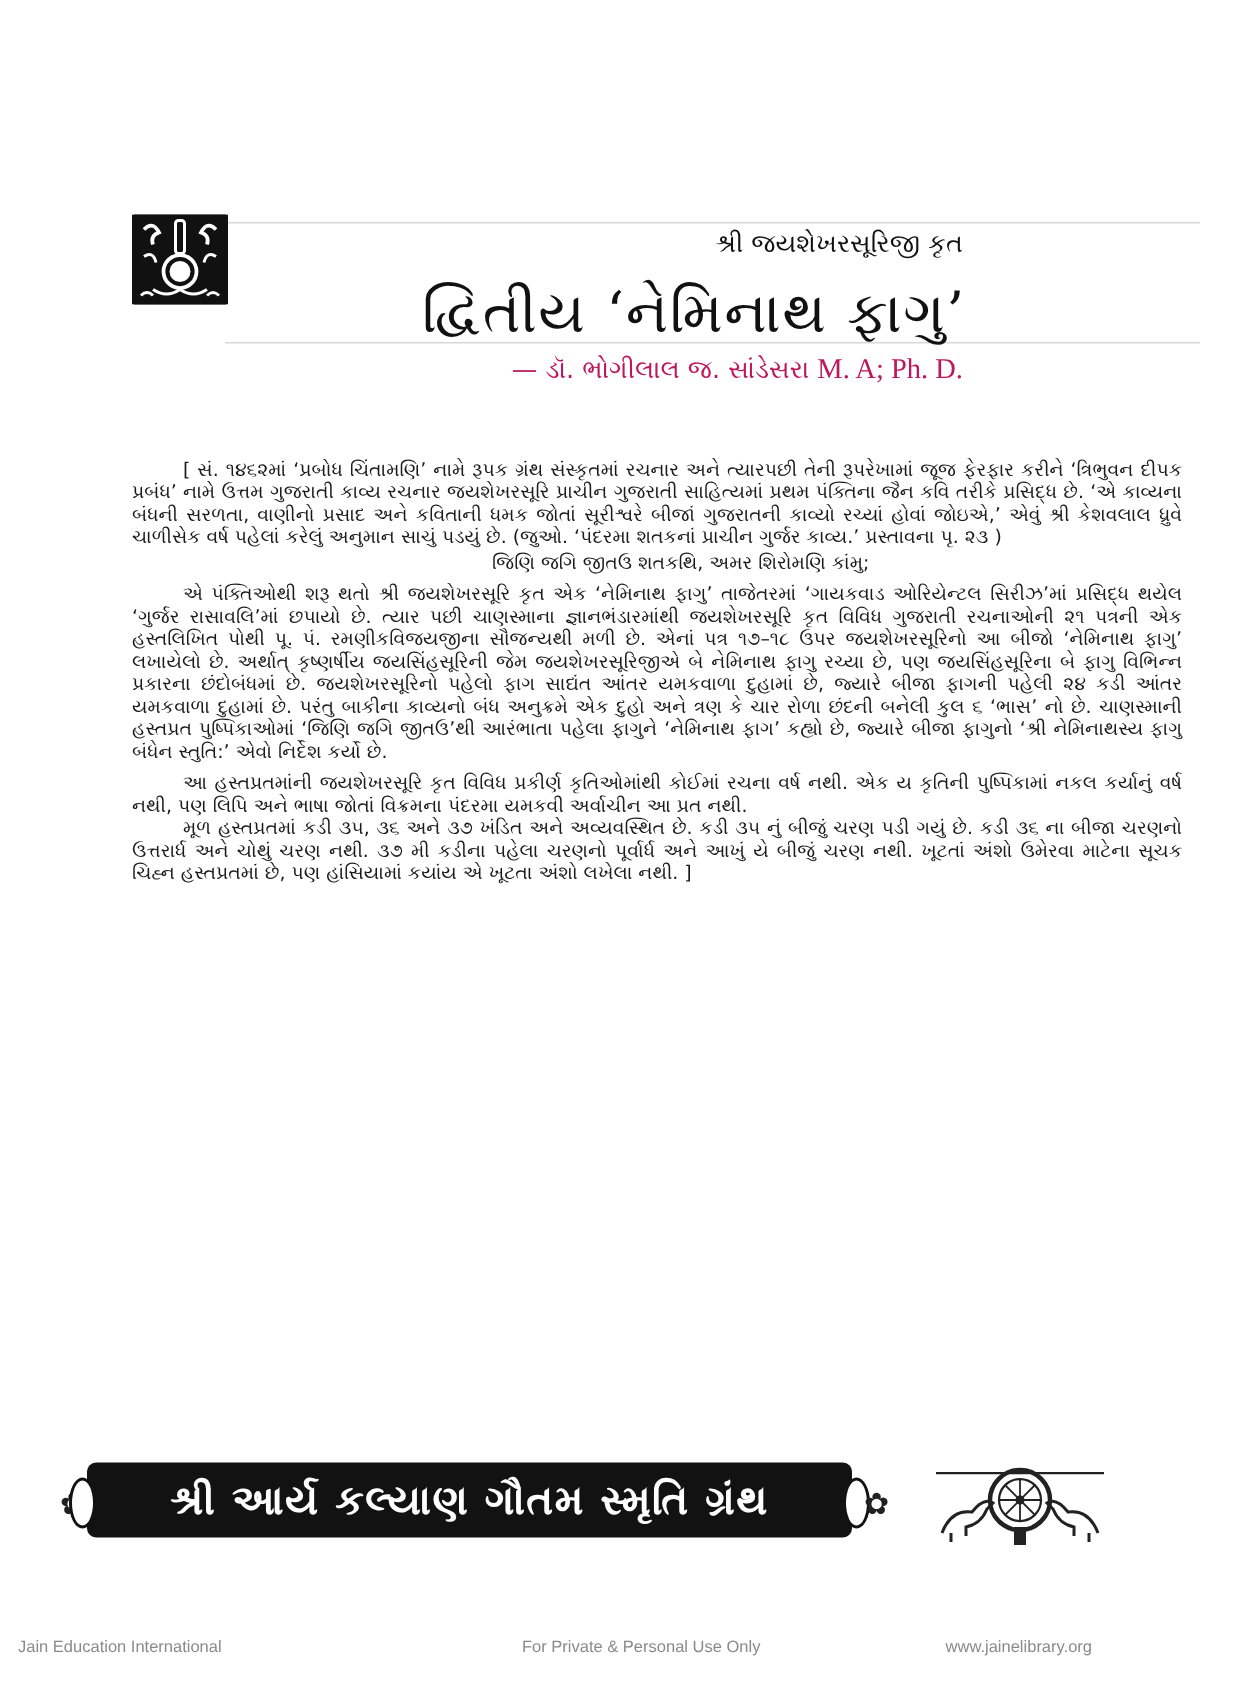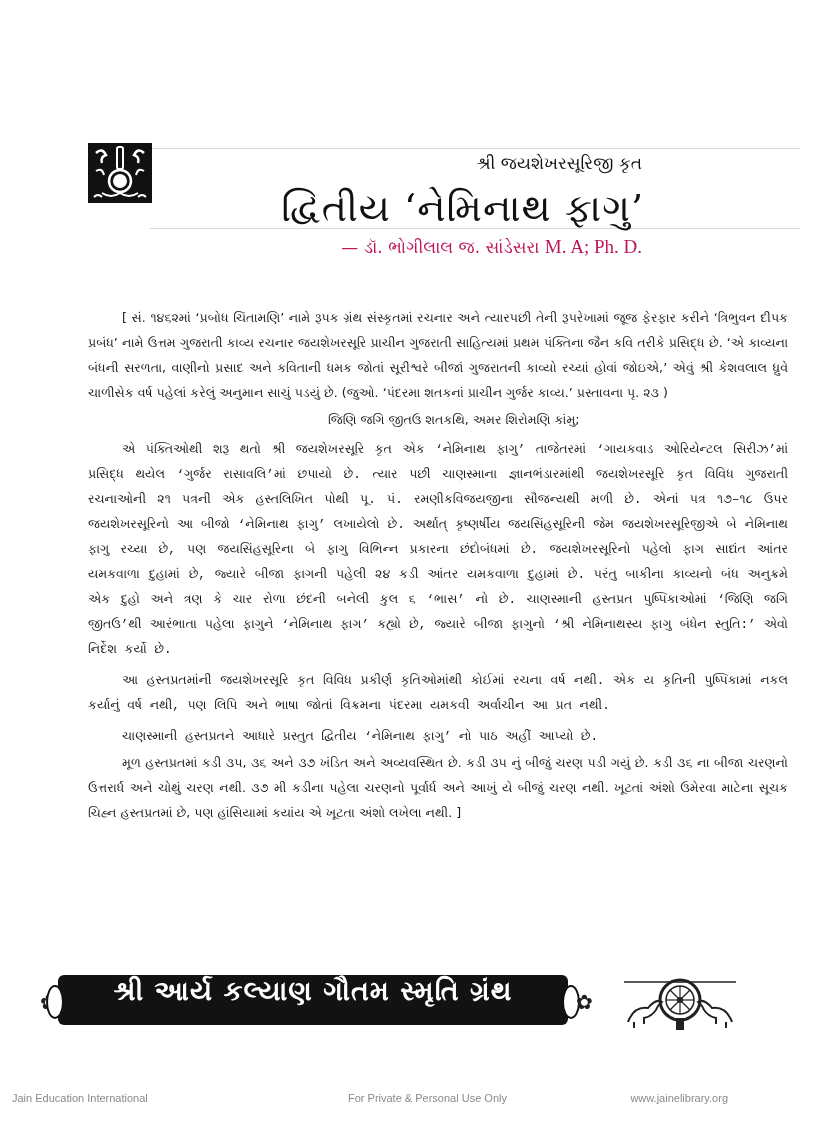--- a/index.html
+++ b/index.html
@@ -23,32 +23,32 @@
     position: absolute; right: 84px; top: 186px; font-size: 38px;
     font-family: "DejaVu Serif", serif; color: #111; letter-spacing: 1px;
   }
   .head-author {
     position: absolute; right: 86px; top: 236px; font-size: 17px;
     color: #be185d;
   }
   .head-author .deg { font-family: "Liberation Serif", serif; font-size: 19px; }
   .body-text {
     position: absolute; left: 88px; top: 305px; width: 700px;
-    font-size: 12.6px; line-height: 25px; text-align: justify;
+    font-size: 12.6px; line-height: 15px; text-align: justify;
   }
   .body-text p { margin: 0; }
   .indent { text-indent: 34px; }
   .verse {
     text-align: left; padding-left: 240px; margin: 2px 0 2px 0 !important;
   }
-  .gap { margin-top: 6px !important; font-family: Liberation Mono, monospace; }
+  .gap { margin-top: 6px !important; }
   .banner {
     position: absolute; left: 58px; top: 975px; width: 510px; height: 50px;
     background: #121212; border-radius: 6px;
-    display: flex; align-items: flex-start; justify-content: center;
+    display: flex; align-items: center; justify-content: center;
   }
   .banner::before, .banner::after {
     content: ""; position: absolute; top: 10px; width: 14px; height: 30px;
     border: 2px solid #121212; border-radius: 50%; background: #fff;
   }
   .banner::before { left: -12px; }
   .banner::after { right: -12px; }
   .banner-text {
     color: #fff; font-size: 27px; font-weight: bold; letter-spacing: 1px;
     font-family: "DejaVu Sans", sans-serif;
@@ -88,21 +88,20 @@
   <div class="head-author">
     <span>— ડૉ. ભોગીલાલ જ. સાંડેસરા</span>
     <span class="deg">M. A; Ph. D.</span>
   </div>
 
   <div class="body-text">
     <p class="indent">[ સં. ૧૪૬૨માં ‘પ્રબોધ ચિંતામણિ’ નામે રૂપક ગ્રંથ સંસ્કૃતમાં રચનાર અને ત્યારપછી તેની રૂપરેખામાં જૂજ ફેરફાર કરીને ‘ત્રિભુવન દીપક પ્રબંધ’ નામે ઉત્તમ ગુજરાતી કાવ્ય રચનાર જયશેખરસૂરિ પ્રાચીન ગુજરાતી સાહિત્યમાં પ્રથમ પંક્તિના જૈન કવિ તરીકે પ્રસિદ્ધ છે. ‘એ કાવ્યના બંધની સરળતા, વાણીનો પ્રસાદ અને કવિતાની ધમક જોતાં સૂરીશ્વરે બીજાં ગુજરાતની કાવ્યો રચ્યાં હોવાં જોઇએ,’ એવું શ્રી કેશવલાલ ધ્રુવે ચાળીસેક વર્ષ પહેલાં કરેલું અનુમાન સાચું પડયું છે. (જુઓ. ‘પંદરમા શતકનાં પ્રાચીન ગુર્જર કાવ્ય.’ પ્રસ્તાવના પૃ. ૨૩ )</p>
     <p class="verse">જિણિ જગિ જીતઉ શતકથિ, અમર શિરોમણિ કાંમુ;</p>
     <p class="indent gap">એ પંક્તિઓથી શરૂ થતો શ્રી જયશેખરસૂરિ કૃત એક ‘નેમિનાથ ફાગુ’ તાજેતરમાં ‘ગાયકવાડ ઓરિયેન્ટલ સિરીઝ’માં પ્રસિદ્ધ થયેલ ‘ગુર્જર રાસાવલિ’માં છપાયો છે. ત્યાર પછી ચાણસ્માના જ્ઞાનભંડારમાંથી જયશેખરસૂરિ કૃત વિવિધ ગુજરાતી રચનાઓની ૨૧ પત્રની એક હસ્તલિખિત પોથી પૂ. પં. રમણીકવિજયજીના સૌજન્યથી મળી છે. એનાં પત્ર ૧૭–૧૮ ઉપર જયશેખરસૂરિનો આ બીજો ‘નેમિનાથ ફાગુ’ લખાયેલો છે. અર્થાત્ કૃષ્ણર્ષીય જયસિંહસૂરિની જેમ જયશેખરસૂરિજીએ બે નેમિનાથ ફાગુ રચ્યા છે, પણ જયસિંહસૂરિના બે ફાગુ વિભિન્ન પ્રકારના છંદોબંધમાં છે. જયશેખરસૂરિનો પહેલો ફાગ સાદ્યંત આંતર યમકવાળા દુહામાં છે, જ્યારે બીજા ફાગની પહેલી ૨૪ કડી આંતર યમકવાળા દુહામાં છે. પરંતુ બાકીના કાવ્યનો બંધ અનુક્રમે એક દુહો અને ત્રણ કે ચાર રોળા છંદની બનેલી કુલ ૬ ‘ભાસ’ નો છે. ચાણસ્માની હસ્તપ્રત પુષ્પિકાઓમાં ‘જિણિ જગિ જીતઉ’થી આરંભાતા પહેલા ફાગુને ‘નેમિનાથ ફાગ’ કહ્યો છે, જ્યારે બીજા ફાગુનો ‘શ્રી નેમિનાથસ્ય ફાગુ બંધેન સ્તુતિ:’ એવો નિર્દેશ કર્યો છે.</p>
     <p class="indent gap">આ હસ્તપ્રતમાંની જયશેખરસૂરિ કૃત વિવિધ પ્રકીર્ણ કૃતિઓમાંથી કોઈમાં રચના વર્ષ નથી. એક ય કૃતિની પુષ્પિકામાં નકલ કર્યાનું વર્ષ નથી, પણ લિપિ અને ભાષા જોતાં વિક્રમના પંદરમા યમકવી અર્વાચીન આ પ્રત નથી.</p>
-    <p class="indent gap">ચાણસ્માની હસ્તપ્રતને આધારે પ્રસ્તુત દ્વિતીય ‘નેમિનાથ ફાગુ’ નો પાઠ અહીં આપ્યો છે.</p>
     <p class="indent">મૂળ હસ્તપ્રતમાં કડી ૩૫, ૩૬ અને ૩૭ ખંડિત અને અવ્યવસ્થિત છે. કડી ૩૫ નું બીજું ચરણ પડી ગયું છે. કડી ૩૬ ના બીજા ચરણનો ઉત્તરાર્ધ અને ચોથું ચરણ નથી. ૩૭ મી કડીના પહેલા ચરણનો પૂર્વાર્ધ અને આખું યે બીજું ચરણ નથી. ખૂટતાં અંશો ઉમેરવા માટેના સૂચક ચિહ્ન હસ્તપ્રતમાં છે, પણ હાંસિયામાં કયાંય એ ખૂટતા અંશો લખેલા નથી. ]</p>
   </div>
 
   <div class="flower" style="left:40px;">✿</div>
   <div class="banner">
     <span class="banner-text">શ્રી આર્ય કલ્યાણ ગૌતમ સ્મૃતિ ગ્રંથ</span>
   </div>
   <div class="flower" style="left:576px;">✿</div>
 
   <div class="emblem">

